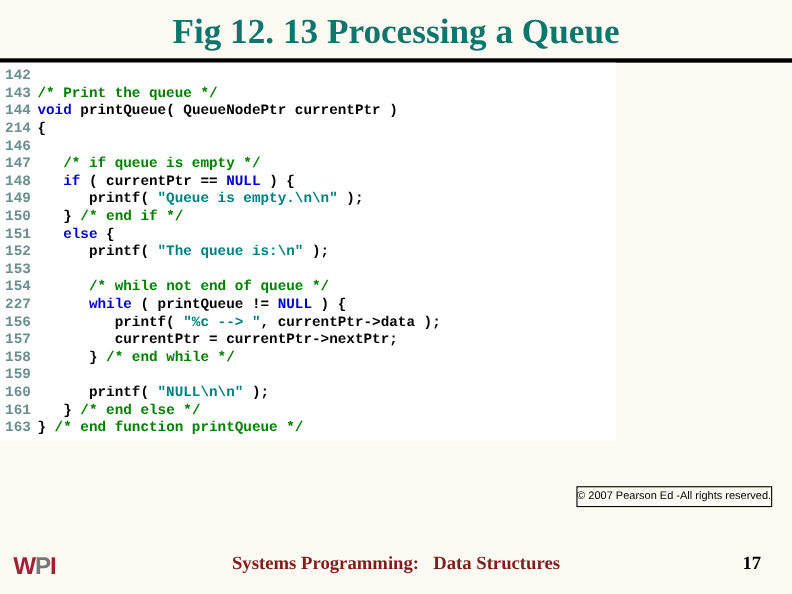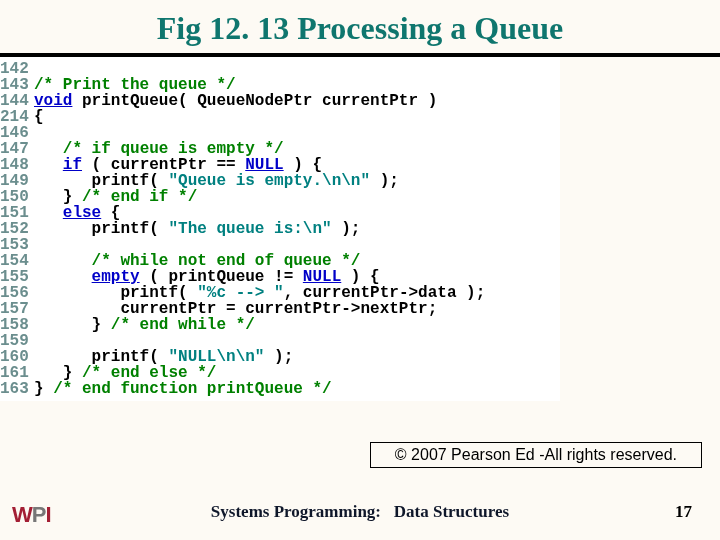--- a/index.html
+++ b/index.html
@@ -24,57 +24,57 @@
     height: 4px;
     background: #000;
     width: 100%;
   }
   .code-block {
     background: #ffffff;
     margin: 0;
     padding: 4px 0 4px 0;
     width: 560px;
     font-family: "Courier New", monospace;
-    font-size: 16px;
+    font-size: 13px;
     line-height: 16px;
   }
   .line {
     white-space: pre;
   }
   .ln {
     display: inline-block;
     width: 28px;
     text-align: right;
     color: #6b8e8e;
     font-weight: bold;
     padding-right: 6px;
   }
   .cmt { color: #008000; font-weight: bold; }
-  .kw  { color: #0000c8; font-weight: bold; text-decoration: underline; }
+  .kw  { color: #0000c8; font-weight: bold; }
   .plain { color: #000; font-weight: bold; }
   .str { color: #008080; font-weight: bold; }
   .copyright {
     position: absolute;
     right: 18px;
     top: 442px;
     border: 1px solid #000;
     font-family: Arial, sans-serif;
-    font-size: 16px;
-    padding: 3px 24px;
+    font-size: 10px;
+    padding: 3px 0;
     background: #fdfaf4;
   }
   .footer {
     position: absolute;
     bottom: 18px;
     width: 100%;
     text-align: center;
     font-family: "Comic Sans MS", cursive;
     font-weight: bold;
     font-size: 17px;
-    color: #0f172a;
+    color: #7f1d1d;
   }
   .page-num {
     position: absolute;
     right: 28px;
     bottom: 18px;
     font-family: "Comic Sans MS", cursive;
     font-weight: bold;
     font-size: 17px;
     color: #000;
     margin-top: 12px;
@@ -105,21 +105,21 @@
     <div class="line"><span class="ln">214</span><span class="plain">{</span></div>
     <div class="line"><span class="ln">146</span></div>
     <div class="line"><span class="ln">147</span><span class="plain">   </span><span class="cmt">/* if queue is empty */</span></div>
     <div class="line"><span class="ln">148</span><span class="plain">   </span><span class="kw">if</span><span class="plain"> ( currentPtr == </span><span class="kw">NULL</span><span class="plain"> ) {</span></div>
     <div class="line"><span class="ln">149</span><span class="plain">      printf( </span><span class="str">"Queue is empty.\n\n"</span><span class="plain"> );</span></div>
     <div class="line"><span class="ln">150</span><span class="plain">   } </span><span class="cmt">/* end if */</span></div>
     <div class="line"><span class="ln">151</span><span class="plain">   </span><span class="kw">else</span><span class="plain"> {</span></div>
     <div class="line"><span class="ln">152</span><span class="plain">      printf( </span><span class="str">"The queue is:\n"</span><span class="plain"> );</span></div>
     <div class="line"><span class="ln">153</span></div>
     <div class="line"><span class="ln">154</span><span class="plain">      </span><span class="cmt">/* while not end of queue */</span></div>
-    <div class="line"><span class="ln">155</span><span class="plain">      </span><span class="kw">empty</span><span class="plain"> ( printQueue != </span><span class="kw">NULL</span><span class="plain"> ) {</span></div>
+    <div class="line"><span class="ln">227</span><span class="plain">      </span><span class="kw">while</span><span class="plain"> ( printQueue != </span><span class="kw">NULL</span><span class="plain"> ) {</span></div>
     <div class="line"><span class="ln">156</span><span class="plain">         printf( </span><span class="str">"%c --&gt; "</span><span class="plain">, currentPtr-&gt;data );</span></div>
     <div class="line"><span class="ln">157</span><span class="plain">         currentPtr = currentPtr-&gt;nextPtr;</span></div>
     <div class="line"><span class="ln">158</span><span class="plain">      } </span><span class="cmt">/* end while */</span></div>
     <div class="line"><span class="ln">159</span></div>
     <div class="line"><span class="ln">160</span><span class="plain">      printf( </span><span class="str">"NULL\n\n"</span><span class="plain"> );</span></div>
     <div class="line"><span class="ln">161</span><span class="plain">   } </span><span class="cmt">/* end else */</span></div>
     <div class="line"><span class="ln">163</span><span class="plain">} </span><span class="cmt">/* end function printQueue */</span></div>
   </div>
 
 <div class="copyright">© 2007 Pearson Ed -All rights reserved.</div>

